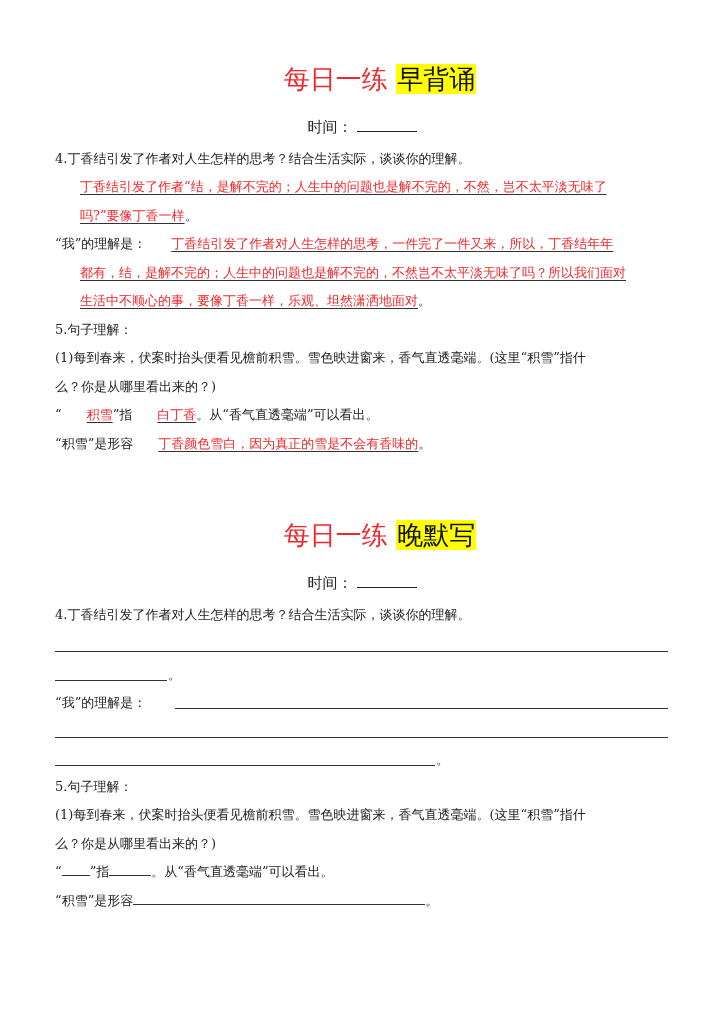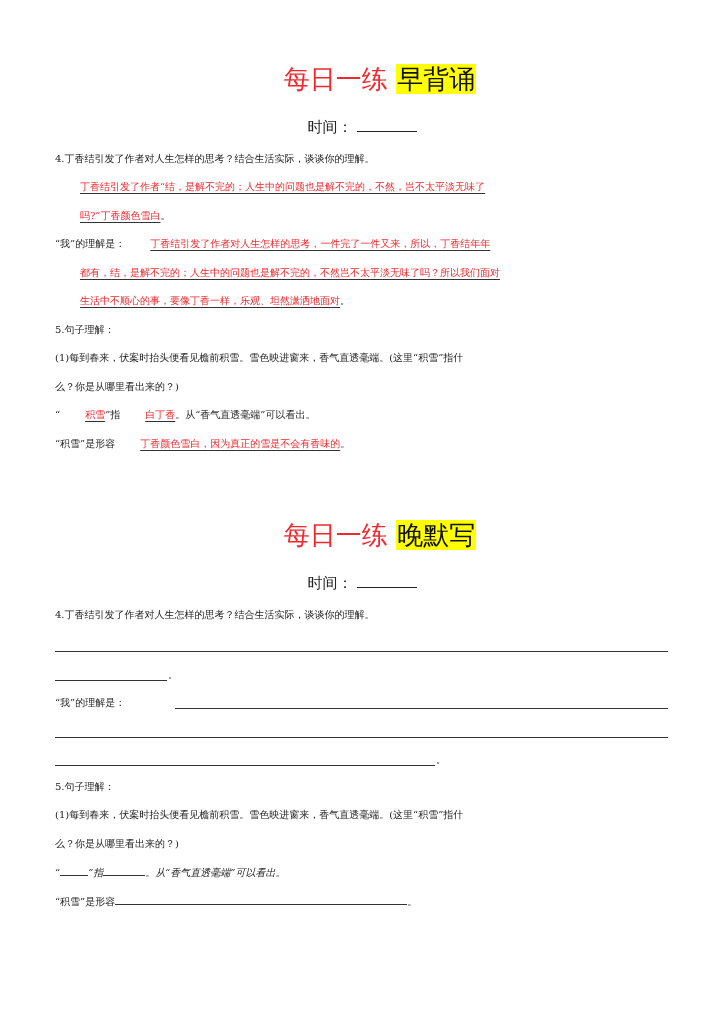--- a/index.html
+++ b/index.html
@@ -15,21 +15,21 @@
       left: 18px; width: 724px; text-align: center;
     }
     .title .red { color: #f0282d; }
     .title .hl { background: #ffff00; color: #111; padding: 0 1px; }
     .time-row {
       left: 0; width: 724px; text-align: center; font-size: 15px; line-height: 22px;
     }
     .time-row .blank {
       display: inline-block; width: 60px; border-bottom: 1px solid #222; height: 14px; vertical-align: baseline; margin-left: 4px;
     }
-    .line { font-size: 10px; line-height: 18px; left: 55px; }
+    .line { font-size: 13px; line-height: 18px; left: 55px; }
     .red-u {
       color: #f0282d; text-decoration: underline; text-decoration-color: #333;
       text-underline-offset: 3px;
       margin-left: 25px;
     }
     .rule { position: absolute; height: 0; border-top: 1.5px solid #333; }
     .inline-blank {
       display: inline-block; border-bottom: 1px solid #333; height: 12px; vertical-align: baseline;
     }
   </style>
@@ -42,21 +42,21 @@
 </div>
 <div class="abs time-row" style="top:116px;">
   <span>时间：</span><span class="blank"></span>
 </div>
 
 <div class="abs line" style="top:150px;">4.丁香结引发了作者对人生怎样的思考？结合生活实际，谈谈你的理解。</div>
 <div class="abs line" style="top:178px;">
   <span class="red-u">丁香结引发了作者“结，是解不完的；人生中的问题也是解不完的，不然，岂不太平淡无味了</span>
 </div>
 <div class="abs line" style="top:207px;">
-  <span class="red-u">吗?”丁香颜色雪白</span><span>。</span>
+  <span class="red-u">吗?”要像丁香一样</span><span>。</span>
 </div>
 <div class="abs line" style="top:235px;">
   <span>“我”的理解是：</span><span class="red-u">丁香结引发了作者对人生怎样的思考，一件完了一件又来，所以，丁香结年年</span>
 </div>
 <div class="abs line" style="top:264px;">
   <span class="red-u">都有，结，是解不完的；人生中的问题也是解不完的，不然岂不太平淡无味了吗？所以我们面对</span>
 </div>
 <div class="abs line" style="top:292px;">
   <span class="red-u">生活中不顺心的事，要像丁香一样，乐观、坦然潇洒地面对</span><span>。</span>
 </div>
@@ -85,18 +85,18 @@
 <div class="abs line" style="left:168px; top:666px;">。</div>
 <div class="abs line" style="top:694px;">“我”的理解是：</div>
 <div class="rule" style="left:175px; width:493px; top:708px;"></div>
 <div class="rule" style="left:55px; width:613px; top:737px;"></div>
 <div class="rule" style="left:55px; width:380px; top:765px;"></div>
 <div class="abs line" style="left:436px; top:751px;">。</div>
 
 <div class="abs line" style="top:778px;">5.句子理解：</div>
 <div class="abs line" style="top:806px;">(1)每到春来，伏案时抬头便看见檐前积雪。雪色映进窗来，香气直透毫端。(这里“积雪”指什</div>
 <div class="abs line" style="top:835px;">么？你是从哪里看出来的？)</div>
-<div class="abs line" style="top:863px;font-style:italic;">
+<div class="abs line" style="top:863px;">
   <span>“</span><span class="inline-blank" style="width:28px;"></span><span>”指</span><span class="inline-blank" style="width:42px;"></span><span>。从“香气直透毫端”可以看出。</span>
 </div>
 <div class="abs line" style="top:892px;">
   <span>“积雪”是形容</span><span class="inline-blank" style="width:292px;"></span><span>。</span>
 </div>
 
 </body></html>

